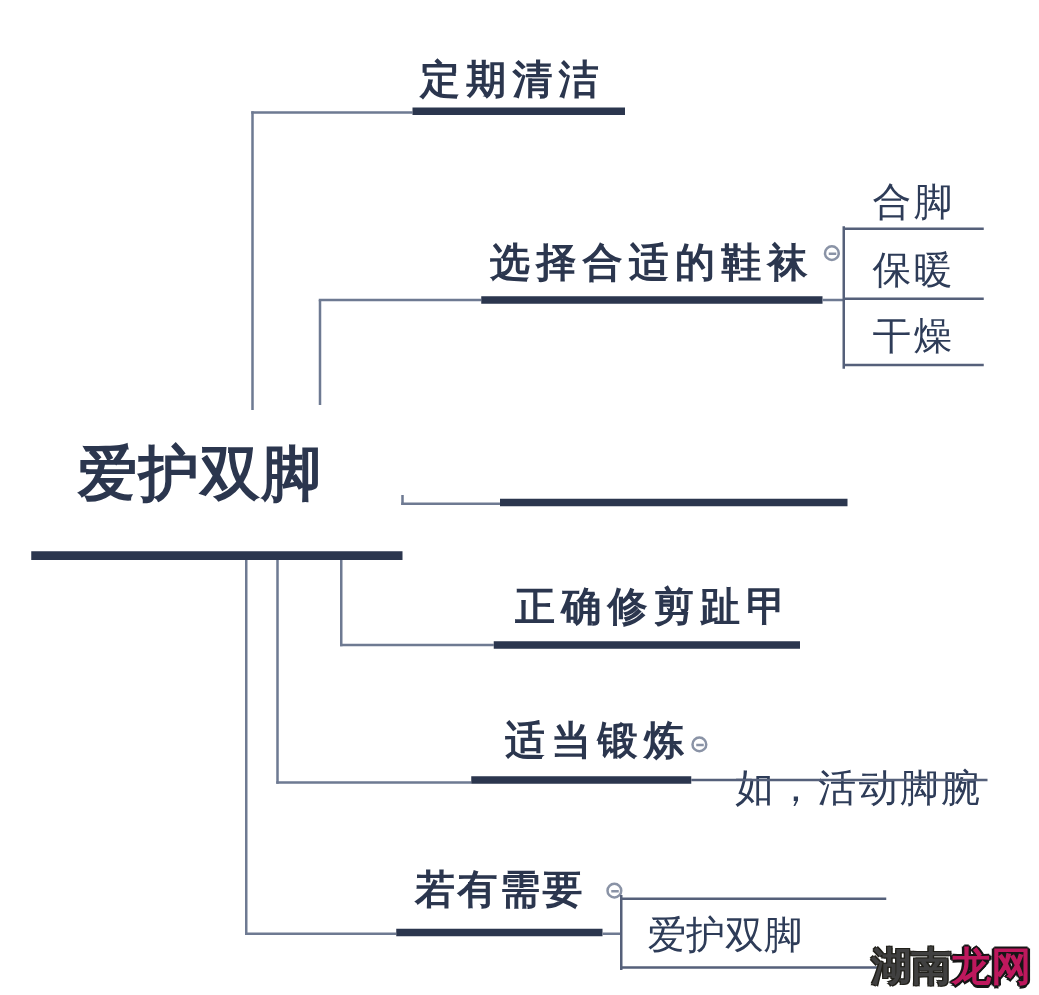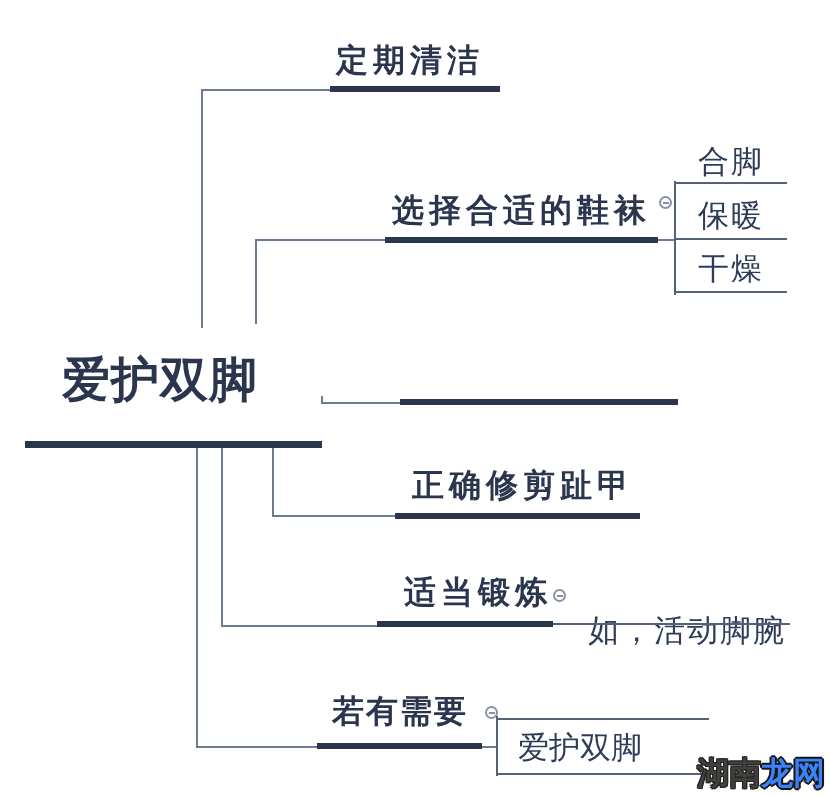--- a/index.html
+++ b/index.html
@@ -23,38 +23,38 @@
   
   .toggle{position:absolute;width:13px;height:13px;border:2px solid #8a93a6;
           border-radius:50%;background:#fff;box-sizing:border-box;
           display:flex;align-items:center;justify-content:center;}
   .toggle .t-dash{width:6px;height:2px;background:#8a93a6;}
   
   .watermark{position:absolute;left:697px;top:752px;font-size:32px;font-weight:bold;
              letter-spacing:0;white-space:nowrap;}
   .wm-orange{color:#404040;
      text-shadow:-1px -1px 0 #21201a,1px -1px 0 #21201a,-1px 1px 0 #21201a,1px 1px 0 #21201a;}
-  .wm-outline{color:#3b82f6;
+  .wm-outline{color:#be185d;
      text-shadow:-2px 0 0 #161616,2px 0 0 #161616,0 -2px 0 #161616,0 2px 0 #161616,
                  -1px -1px 0 #161616,1px -1px 0 #161616,-1px 1px 0 #161616,1px 1px 0 #161616;}
 </style>
 </head>
 <body>
 
 <div class="stage">
 
   <div class="root-label">爱护双脚</div>
   <div class="bar" style="left:25px;top:441px;width:297px;height:7px;"></div>
 
   <div class="vline" style="left:201px;top:89px;height:239px;"></div>
   <div class="hline" style="left:201px;top:89px;width:129px;"></div>
   <div class="vline" style="left:255px;top:240px;height:84px;"></div>
   <div class="hline" style="left:255px;top:239px;width:130px;"></div>
 
-  <div class="blabel" style="left:336px;top:44px;font-family:Liberation Mono, monospace;">定期清洁</div>
+  <div class="blabel" style="left:336px;top:44px;">定期清洁</div>
   <div class="bar" style="left:330px;top:86px;width:170px;"></div>
 
   <div class="blabel" style="left:392px;top:191px;text-align:right;">选择合适的鞋袜</div>
   <div class="bar" style="left:385px;top:237px;width:273px;"></div>
   <div class="hline" style="left:658px;top:239px;width:18px;"></div>
   <div class="toggle" style="left:659px;top:196px;">
       <i class="t-dash"></i>
     </div>
   <div class="vline cline" style="left:674px;top:181px;height:114px;"></div>
 

